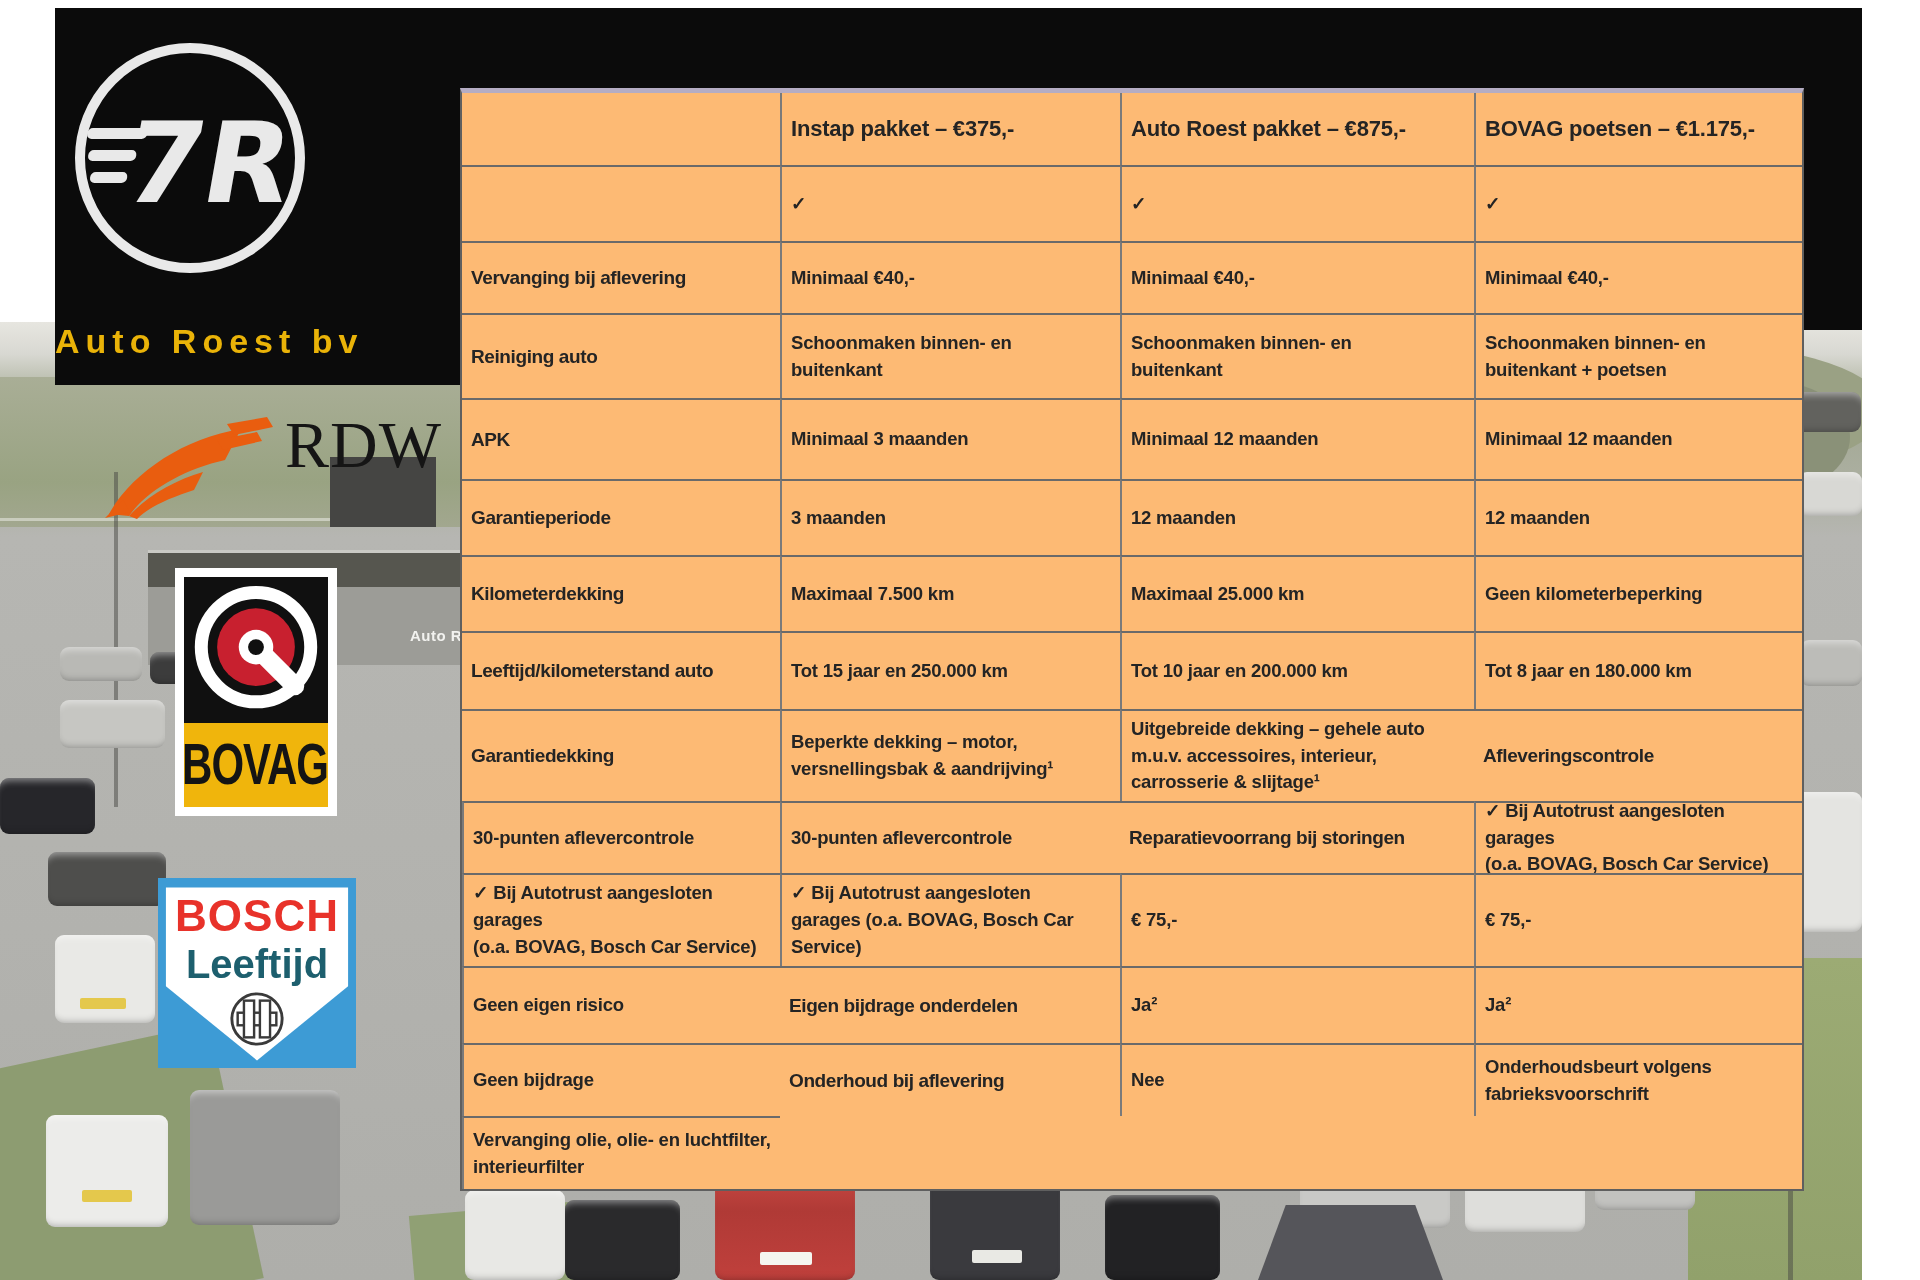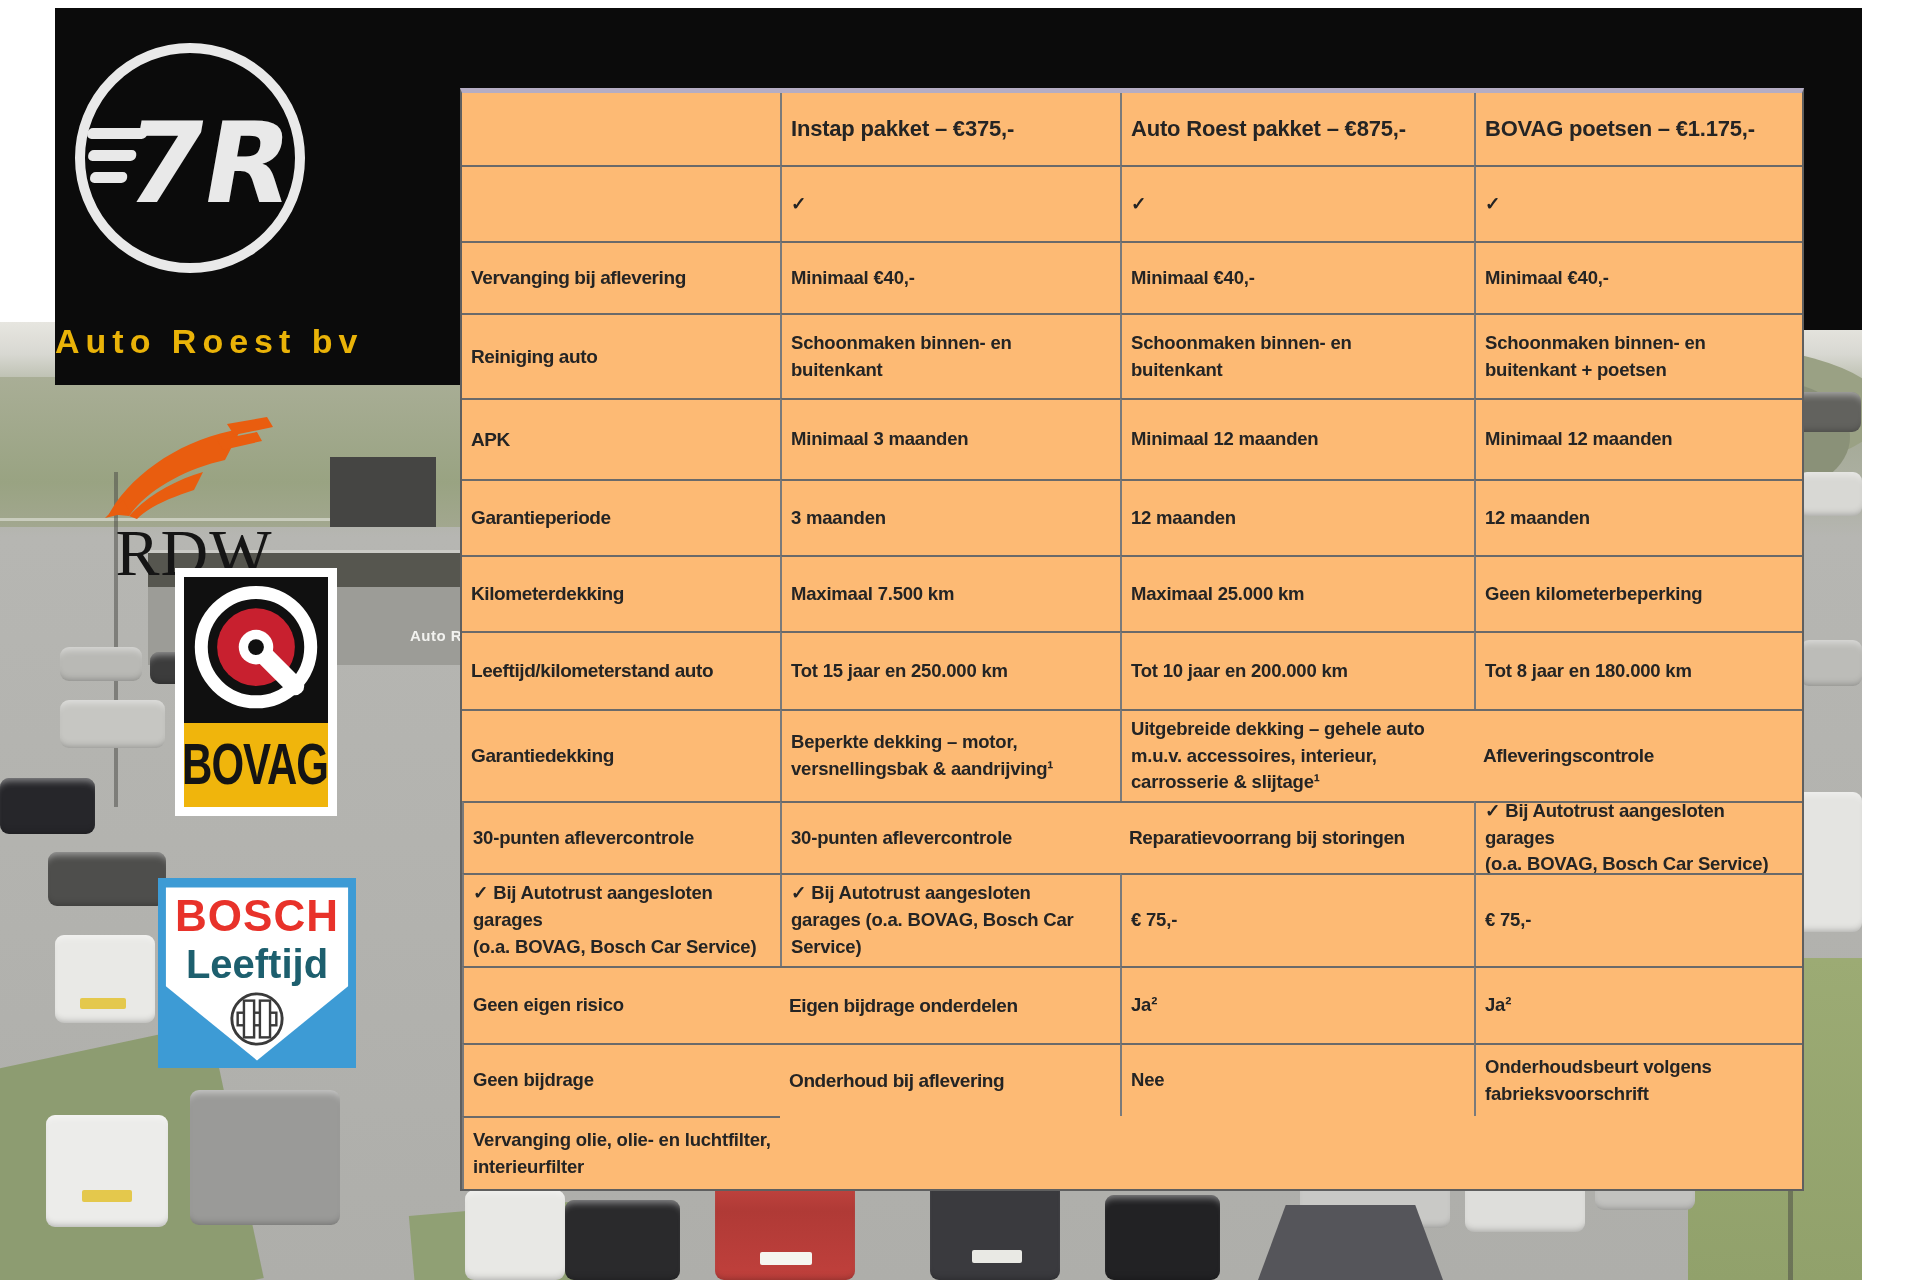--- a/index.html
+++ b/index.html
@@ -32,21 +32,21 @@
        grid-template-rows:72px 76px 72px 85px 81px 76px 76px 78px 92px 72px 93px 77px 73px 73px;
        color:#242424;}
   .cell{display:flex;align-items:center;box-sizing:border-box;padding:4px 6px 4px 9px;
         border-top:2px solid #6a6a6a;font-weight:bold;}
   .head{border-top:none;font-size:22px;white-space:nowrap;letter-spacing:-0.2px;}
   .cv{border-left:2px solid #7a7a7a;}
   .lbl{font-size:19px;letter-spacing:-0.4px;white-space:nowrap;}
   .val{font-size:18.5px;line-height:1.45;letter-spacing:-0.2px;white-space:pre-line;}
 
   
-  .rdw{position:absolute;left:103px;top:412px;display:flex;align-items:center;flex-direction:column;}
+  .rdw{position:absolute;left:103px;top:412px;display:flex;align-items:flex-start;}
   .rdw-text{font-family:"Liberation Serif",serif;font-size:66px;color:#151515;line-height:1;
             margin-left:2px;letter-spacing:1px;}
 
   
   .bovag{position:absolute;left:175px;top:568px;width:162px;height:248px;background:#ffffff;
          padding:9px;box-sizing:border-box;display:flex;flex-direction:column;}
   .bovag-top{flex:1;background:#101010;position:relative;}
   .bovag-bottom{height:84px;background:#f0b50c;display:flex;align-items:center;justify-content:flex-end;}
   .bovag-word{font-weight:bold;font-size:42px;color:#141414;letter-spacing:-1px;
               transform:scaleY(1.35);transform-origin:center;}

